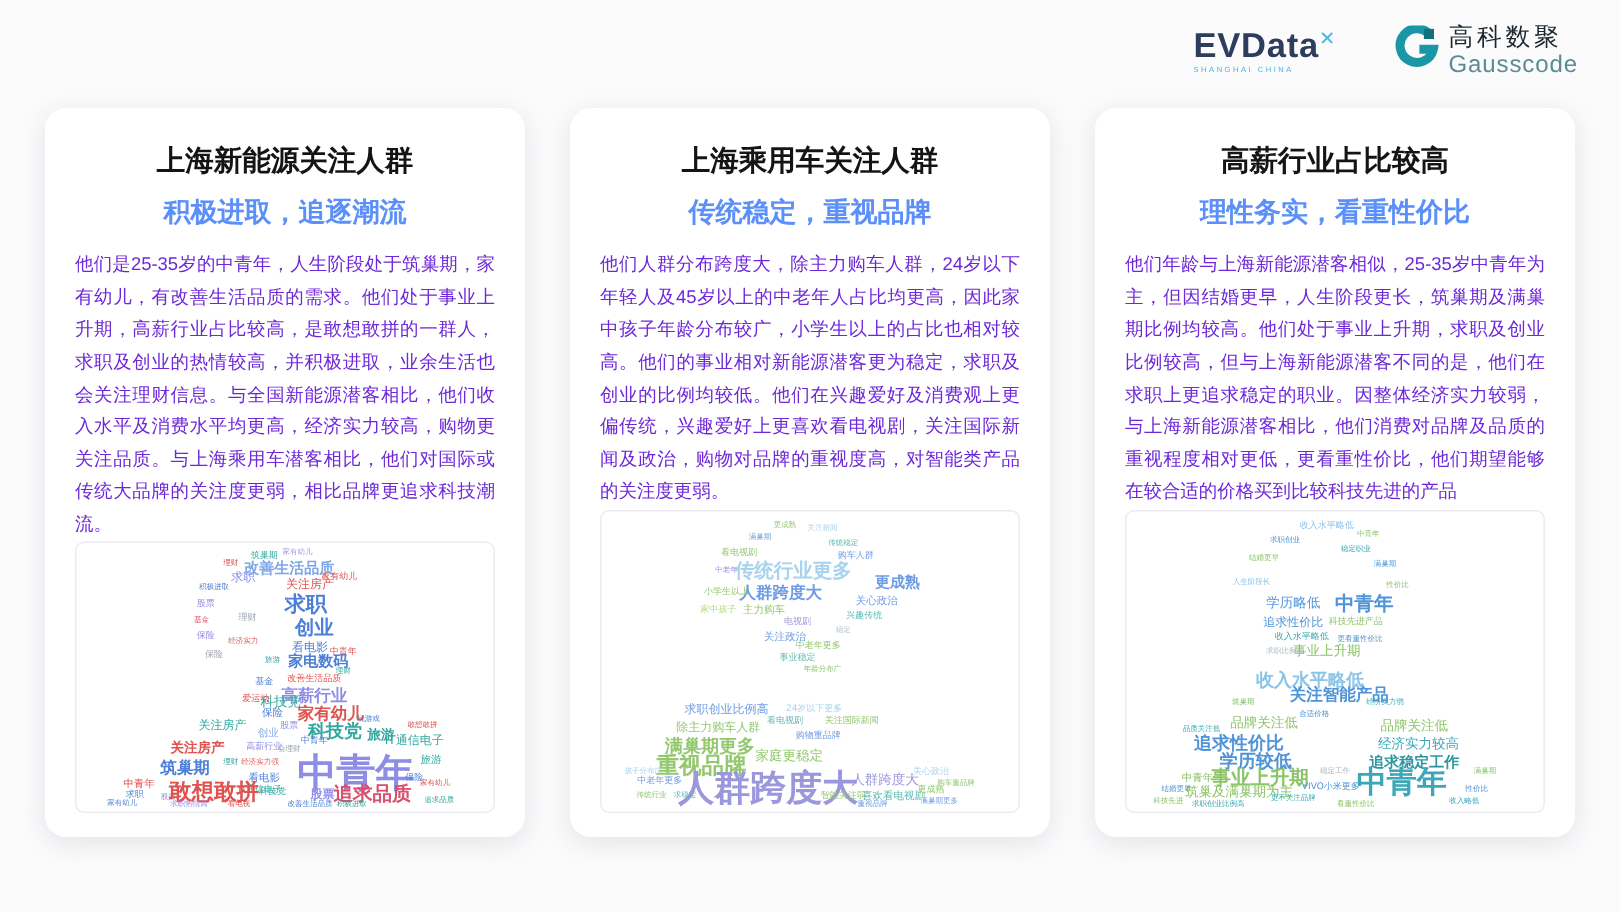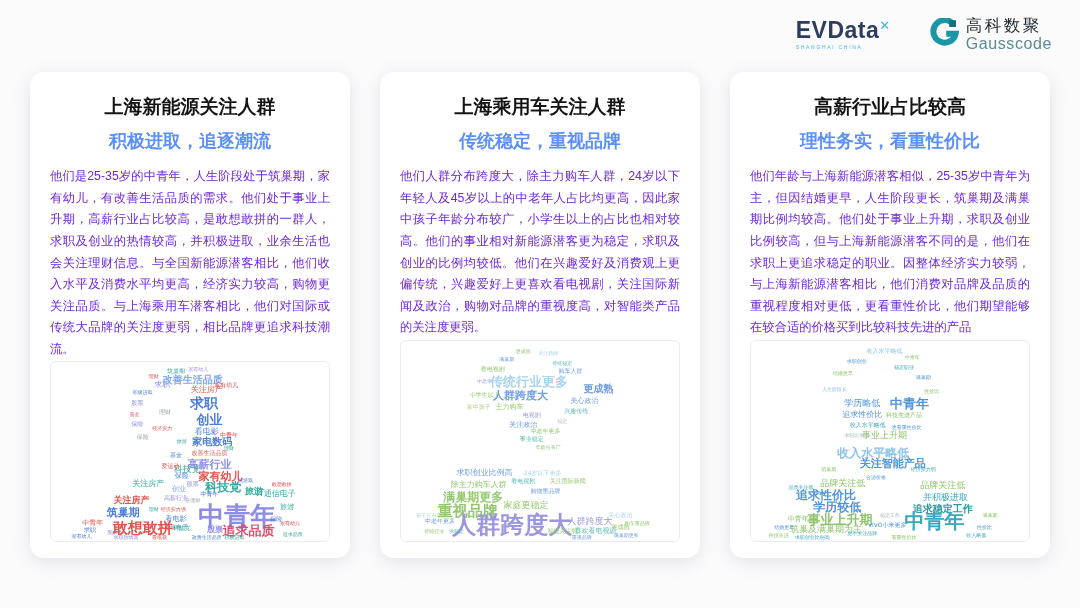--- a/index.html
+++ b/index.html
@@ -215,21 +215,21 @@
         <span class="cw" style="left: 33%; top: 71%; font-size: 9px; color: rgb(140, 196, 104);">品牌关注低</span>
         <span class="cw" style="left: 45%; top: 68%; font-size: 5px; color: rgb(79, 148, 216);">合适价格</span>
         <span class="cw" style="left: 27%; top: 77%; font-size: 12px; color: rgb(79, 148, 216); font-weight: 700;">追求性价比</span>
         <span class="cw" style="left: 18%; top: 73%; font-size: 5px; color: rgb(58, 168, 184);">品质关注低</span>
         <span class="cw" style="left: 31%; top: 83%; font-size: 12px; color: rgb(79, 148, 216); font-weight: 700;">学历较低</span>
         <span class="cw" style="left: 17%; top: 89%; font-size: 7px; color: rgb(140, 196, 104);">中青年</span>
         <span class="cw" style="left: 32%; top: 89%; font-size: 13px; color: rgb(140, 196, 104); font-weight: 700;">事业上升期</span>
         <span class="cw" style="left: 27%; top: 94%; font-size: 9px; color: rgb(140, 196, 104);">筑巢及满巢期为主</span>
         <span class="cw" style="left: 40%; top: 96%; font-size: 5px; color: rgb(58, 168, 184);">更不关注品牌</span>
         <span class="cw" style="left: 69%; top: 72%; font-size: 9px; color: rgb(140, 196, 104);">品牌关注低</span>
-        <span class="cw" style="left: 70%; top: 78%; font-size: 9px; color: rgb(58, 168, 184);">并积极进取</span>
+        <span class="cw" style="left: 70%; top: 78%; font-size: 9px; color: rgb(58, 168, 184);">经济实力较高</span>
         <span class="cw" style="left: 69%; top: 84%; font-size: 10px; color: rgb(46, 150, 160); font-weight: 700;">追求稳定工作</span>
         <span class="cw" style="left: 66%; top: 90%; font-size: 20px; color: rgb(58, 168, 184); font-weight: 700;">中青年</span>
         <span class="cw" style="left: 49%; top: 92%; font-size: 6px; color: rgb(79, 148, 216);">VIVO小米更多</span>
         <span class="cw" style="left: 50%; top: 87%; font-size: 5px; color: rgb(168, 184, 192);">稳定工作</span>
         <span class="cw" style="left: 12%; top: 93%; font-size: 5px; color: rgb(79, 148, 216);">结婚更早</span>
         <span class="cw" style="left: 22%; top: 98%; font-size: 5px; color: rgb(58, 168, 184);">求职创业比例高</span>
         <span class="cw" style="left: 55%; top: 98%; font-size: 5px; color: rgb(140, 196, 104);">看重性价比</span>
         <span class="cw" style="left: 84%; top: 93%; font-size: 5px; color: rgb(79, 148, 216);">性价比</span>
         <span class="cw" style="left: 86%; top: 87%; font-size: 5px; color: rgb(140, 196, 104);">满巢期</span>
         <span class="cw" style="left: 81%; top: 97%; font-size: 5px; color: rgb(58, 168, 184);">收入略低</span>

